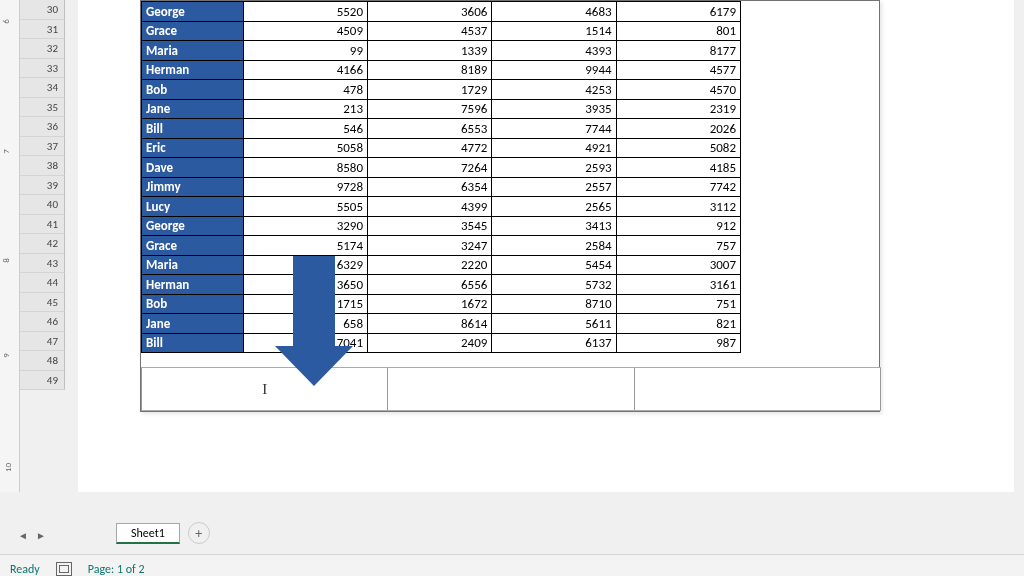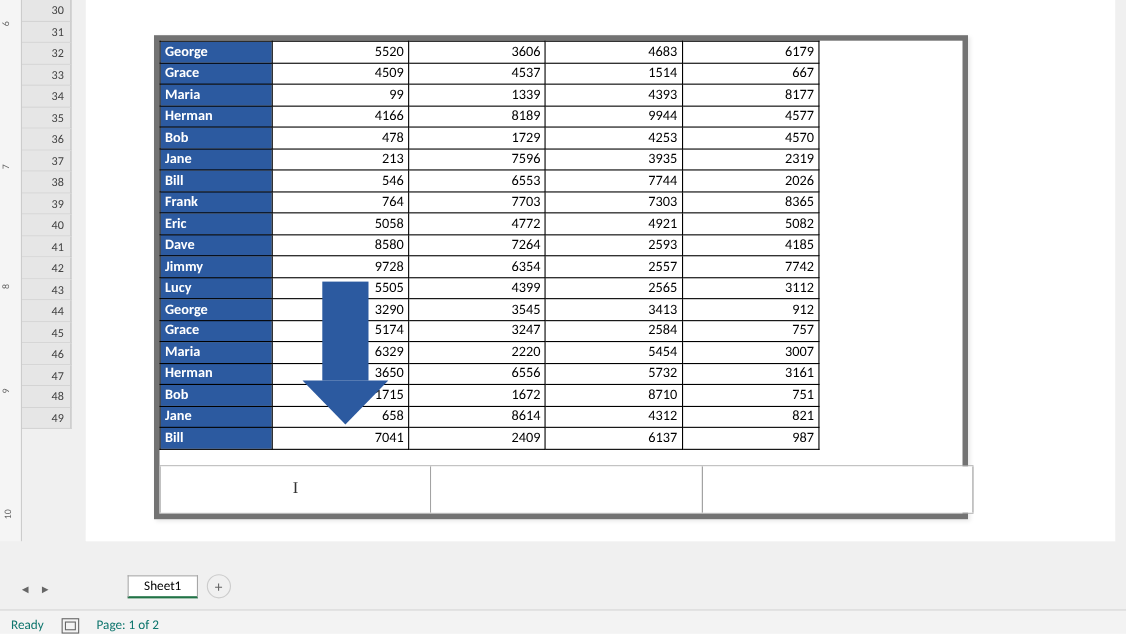--- a/index.html
+++ b/index.html
@@ -52,23 +52,22 @@
       right: 10px;
       height: 492px;
       background: #fff;
     }
     .sheet-page {
       position: absolute;
       left: 62px;
       top: 0;
       width: 740px;
       background: #fff;
-      border: 5px solid #737373;
+      border: 1px solid #737373;
       box-shadow: 2px 2px 4px rgba(0,0,0,0.1);
-      margin-top: 32px;
     }
     .data-table {
       border-collapse: collapse;
       width: 600px;
     }
     .data-table td {
       border: 1px solid #000;
       height: 19.5px;
       font-size: 13px;
       padding: 0 4px;
@@ -255,21 +254,21 @@
             <td class="val-cell">5520</td>
             <td class="val-cell">3606</td>
             <td class="val-cell">4683</td>
             <td class="val-cell">6179</td>
           </tr>
           <tr>
             <td class="name-cell">Grace</td>
             <td class="val-cell">4509</td>
             <td class="val-cell">4537</td>
             <td class="val-cell">1514</td>
-            <td class="val-cell">667</td>
+            <td class="val-cell">801</td>
           </tr>
           <tr>
             <td class="name-cell">Maria</td>
             <td class="val-cell">99</td>
             <td class="val-cell">1339</td>
             <td class="val-cell">4393</td>
             <td class="val-cell">8177</td>
           </tr>
           <tr>
             <td class="name-cell">Herman</td>
@@ -293,27 +292,20 @@
             <td class="val-cell">2319</td>
           </tr>
           <tr>
             <td class="name-cell">Bill</td>
             <td class="val-cell">546</td>
             <td class="val-cell">6553</td>
             <td class="val-cell">7744</td>
             <td class="val-cell">2026</td>
           </tr>
           <tr>
-            <td class="name-cell">Frank</td>
-            <td class="val-cell">764</td>
-            <td class="val-cell">7703</td>
-            <td class="val-cell">7303</td>
-            <td class="val-cell">8365</td>
-          </tr>
-          <tr>
             <td class="name-cell">Eric</td>
             <td class="val-cell">5058</td>
             <td class="val-cell">4772</td>
             <td class="val-cell">4921</td>
             <td class="val-cell">5082</td>
           </tr>
           <tr>
             <td class="name-cell">Dave</td>
             <td class="val-cell">8580</td>
             <td class="val-cell">7264</td>
@@ -366,21 +358,21 @@
             <td class="name-cell">Bob</td>
             <td class="val-cell">1715</td>
             <td class="val-cell">1672</td>
             <td class="val-cell">8710</td>
             <td class="val-cell">751</td>
           </tr>
           <tr>
             <td class="name-cell">Jane</td>
             <td class="val-cell">658</td>
             <td class="val-cell">8614</td>
-            <td class="val-cell">4312</td>
+            <td class="val-cell">5611</td>
             <td class="val-cell">821</td>
           </tr>
           <tr>
             <td class="name-cell">Bill</td>
             <td class="val-cell">7041</td>
             <td class="val-cell">2409</td>
             <td class="val-cell">6137</td>
             <td class="val-cell">987</td>
           </tr>
         </tbody>

